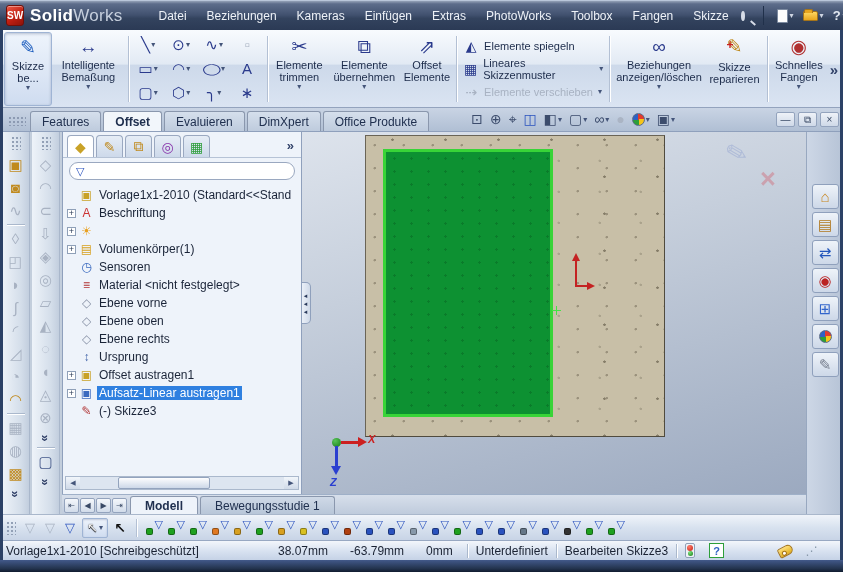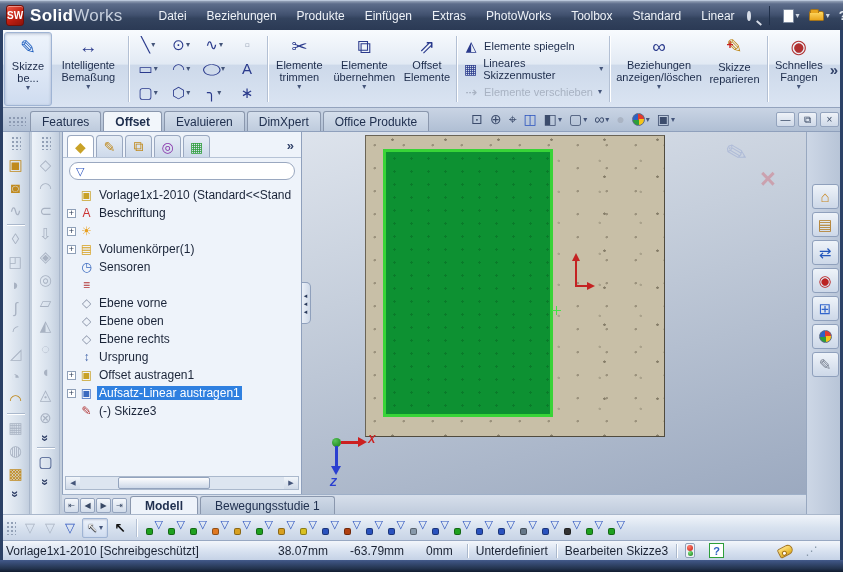--- a/index.html
+++ b/index.html
@@ -205,27 +205,27 @@
 
 <div id="root" class="noselect">
 
   <div id="titlebar">
     <div class="logo">SW</div>
     <div class="brand"><span class="b1">Solid</span><span class="b2">Works</span></div>
     <div id="menubar">
 
     <span class="mitem">Datei</span>
         <span class="mitem">Beziehungen</span>
-        <span class="mitem">Produkte</span>
+        <span class="mitem">Kameras</span>
         <span class="mitem">Einfügen</span>
         <span class="mitem">Extras</span>
         <span class="mitem">PhotoWorks</span>
         <span class="mitem">Toolbox</span>
-        <span class="mitem">Standard</span>
-        <span class="mitem">Linear</span>
+        <span class="mitem">Fangen</span>
+        <span class="mitem">Skizze</span>
       </div>
     <span class="lens"></span>
     <div id="qa">
       <span class="qabtn">
           <span class="page-ic"></span>
           <span class="dd">▾</span>
         </span>
       <span class="qabtn">
           <span class="folder-ic"></span>
           <span class="dd">▾</span>
@@ -546,20 +546,21 @@
 
           <div class="trow">
             <span class="texp">+</span>
             <span class="tico" style="color: rgb(58, 106, 191);">◷</span>
             <span class="tlabel">Sensoren</span>
           </div>
 
           <div class="trow">
             <span class="texp">+</span>
             <span class="tico" style="color: rgb(176, 48, 48);">≡</span>
+            <span class="tlabel">Material &lt;nicht festgelegt&gt;</span>
           </div>
 
           <div class="trow">
             <span class="texp">+</span>
             <span class="tico" style="color: rgb(138, 148, 168);">◇</span>
             <span class="tlabel">Ebene vorne</span>
           </div>
 
           <div class="trow">
             <span class="texp">+</span>

